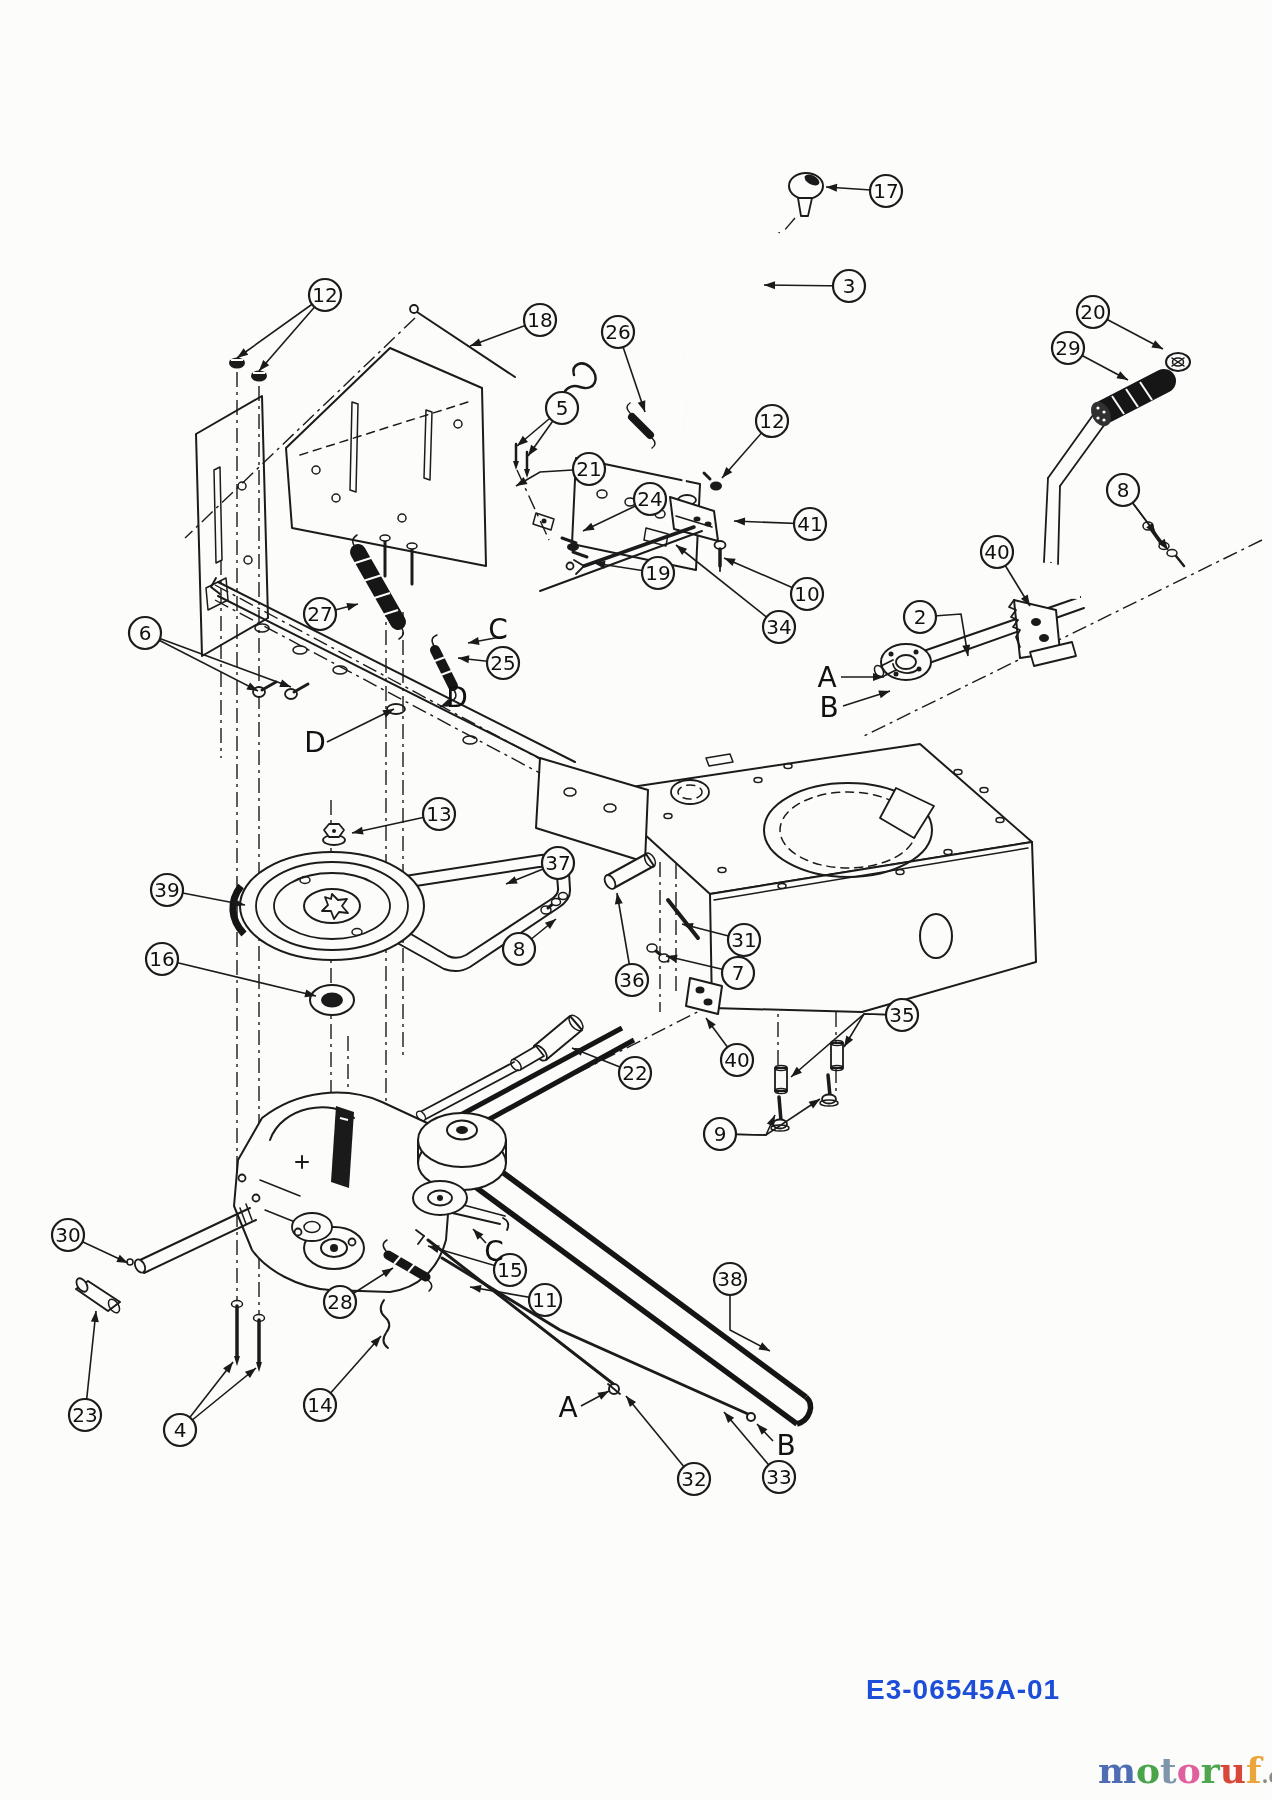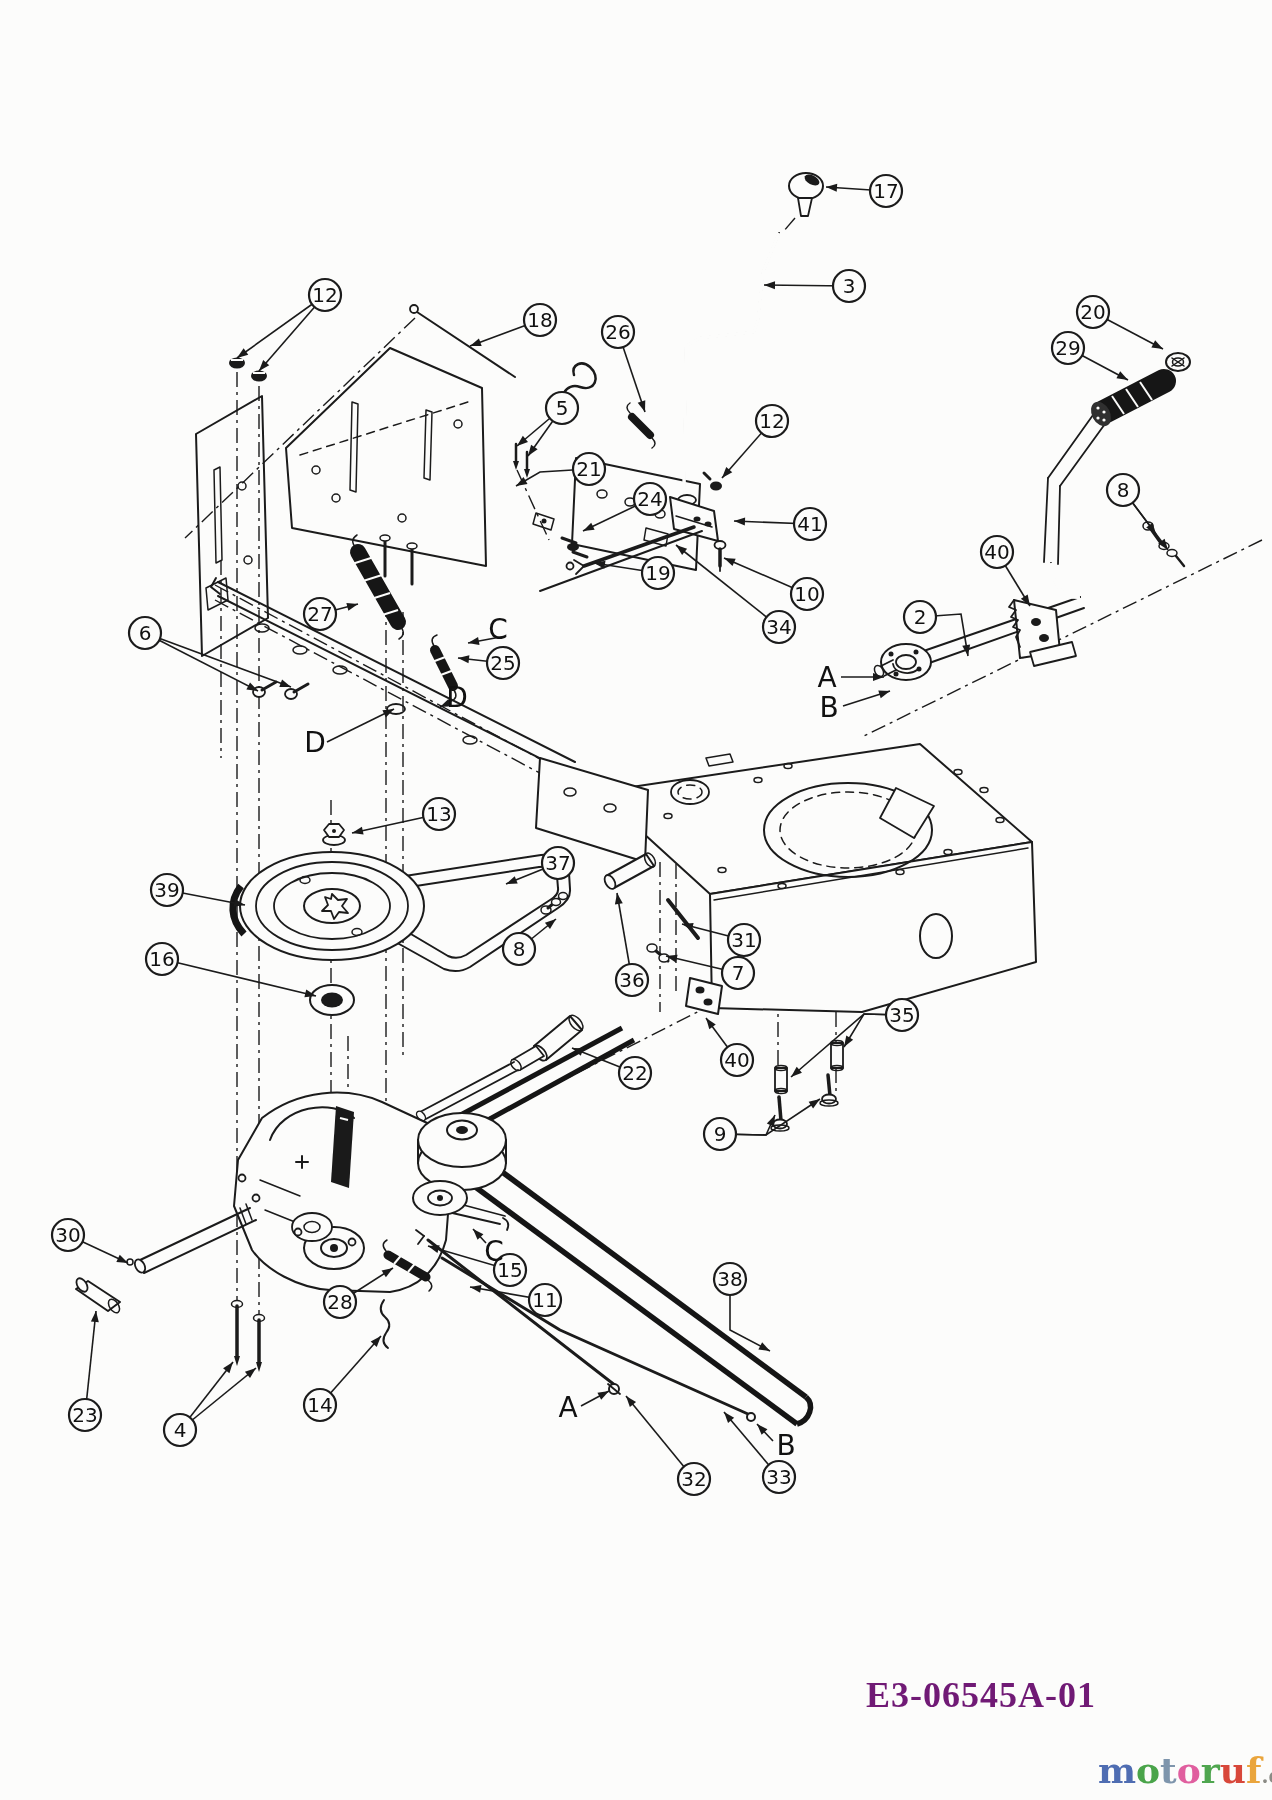--- a/index.html
+++ b/index.html
@@ -13,22 +13,22 @@
   .dsh{stroke-dasharray:8 6;}
   .w25{stroke-width:2.5}.w3{stroke-width:3}.w35{stroke-width:3.5}.w4{stroke-width:4}
   .w15{stroke-width:1.5}.w18{stroke-width:1.8}
   .spring{stroke:#161616;stroke-linecap:round;fill:none;}
   .belt{stroke:#151515;fill:none;}
   .hatch{stroke:#fcfcfb;stroke-width:2;fill:none;}
   .leader{stroke:#1b1b1b;stroke-width:1.6;fill:none;}
   .callout circle{fill:#fcfcfb;stroke:#1b1b1b;stroke-width:2.2;}
   .callout text{font:20px "DejaVu Sans",sans-serif;fill:#111;text-anchor:middle;}
   .refletter{font:28px "DejaVu Sans",sans-serif;fill:#111;text-anchor:middle;}
-  #part-number{position:absolute;left:866px;top:1674px;font-family:Liberation Serif, serif;
-        font-size:36px;font-weight:600;color:#701a75;letter-spacing:1px;}
+  #part-number{position:absolute;left:866px;top:1674px;font-family:Liberation Sans, sans-serif;
+        font-size:28px;font-weight:600;color:#1d4ed8;letter-spacing:1px;}
   #logo{position:absolute;left:1098px;top:1752px;font-family:"DejaVu Serif",serif;
         font-weight:bold;font-size:36px;line-height:1;}
   #logo .suffix{font-size:20px;font-weight:bold;}
 </style>
 </head>
 <body>
 
 <div id="page">
 <svg id="drawing" width="1272" height="1800" viewBox="0 0 1272 1800">
 

